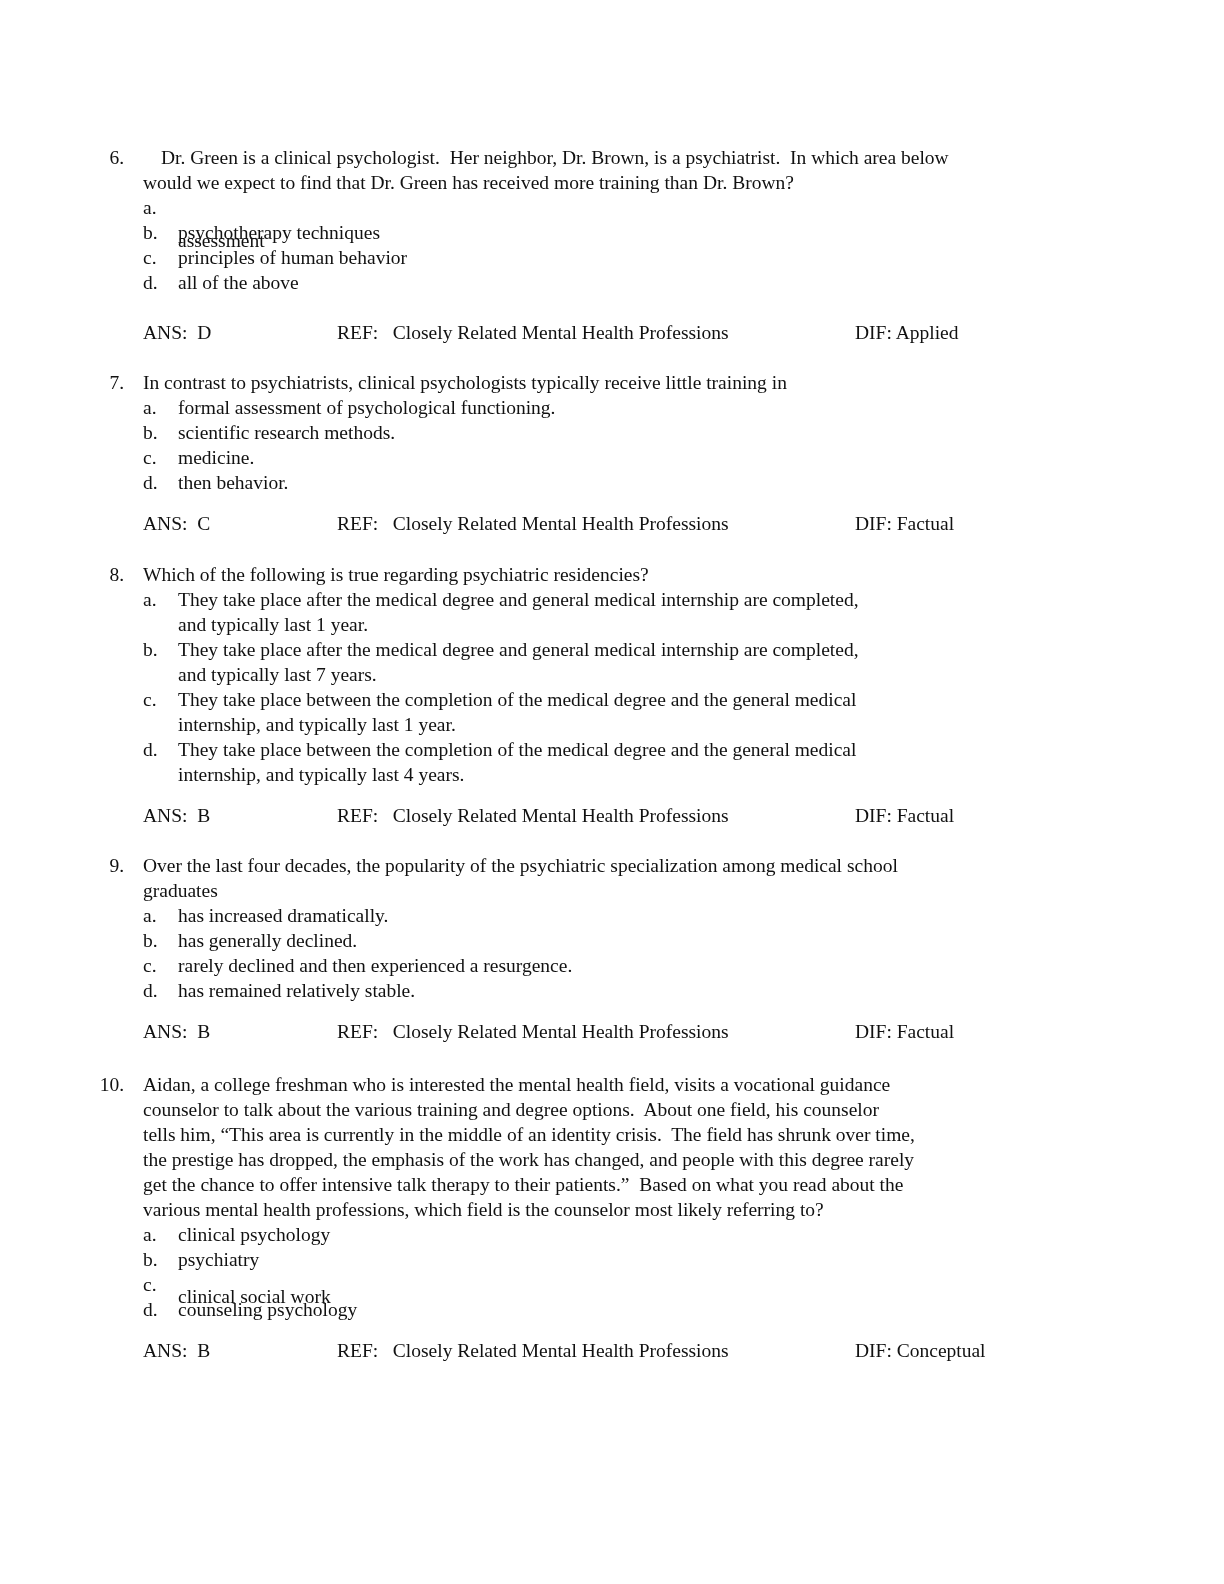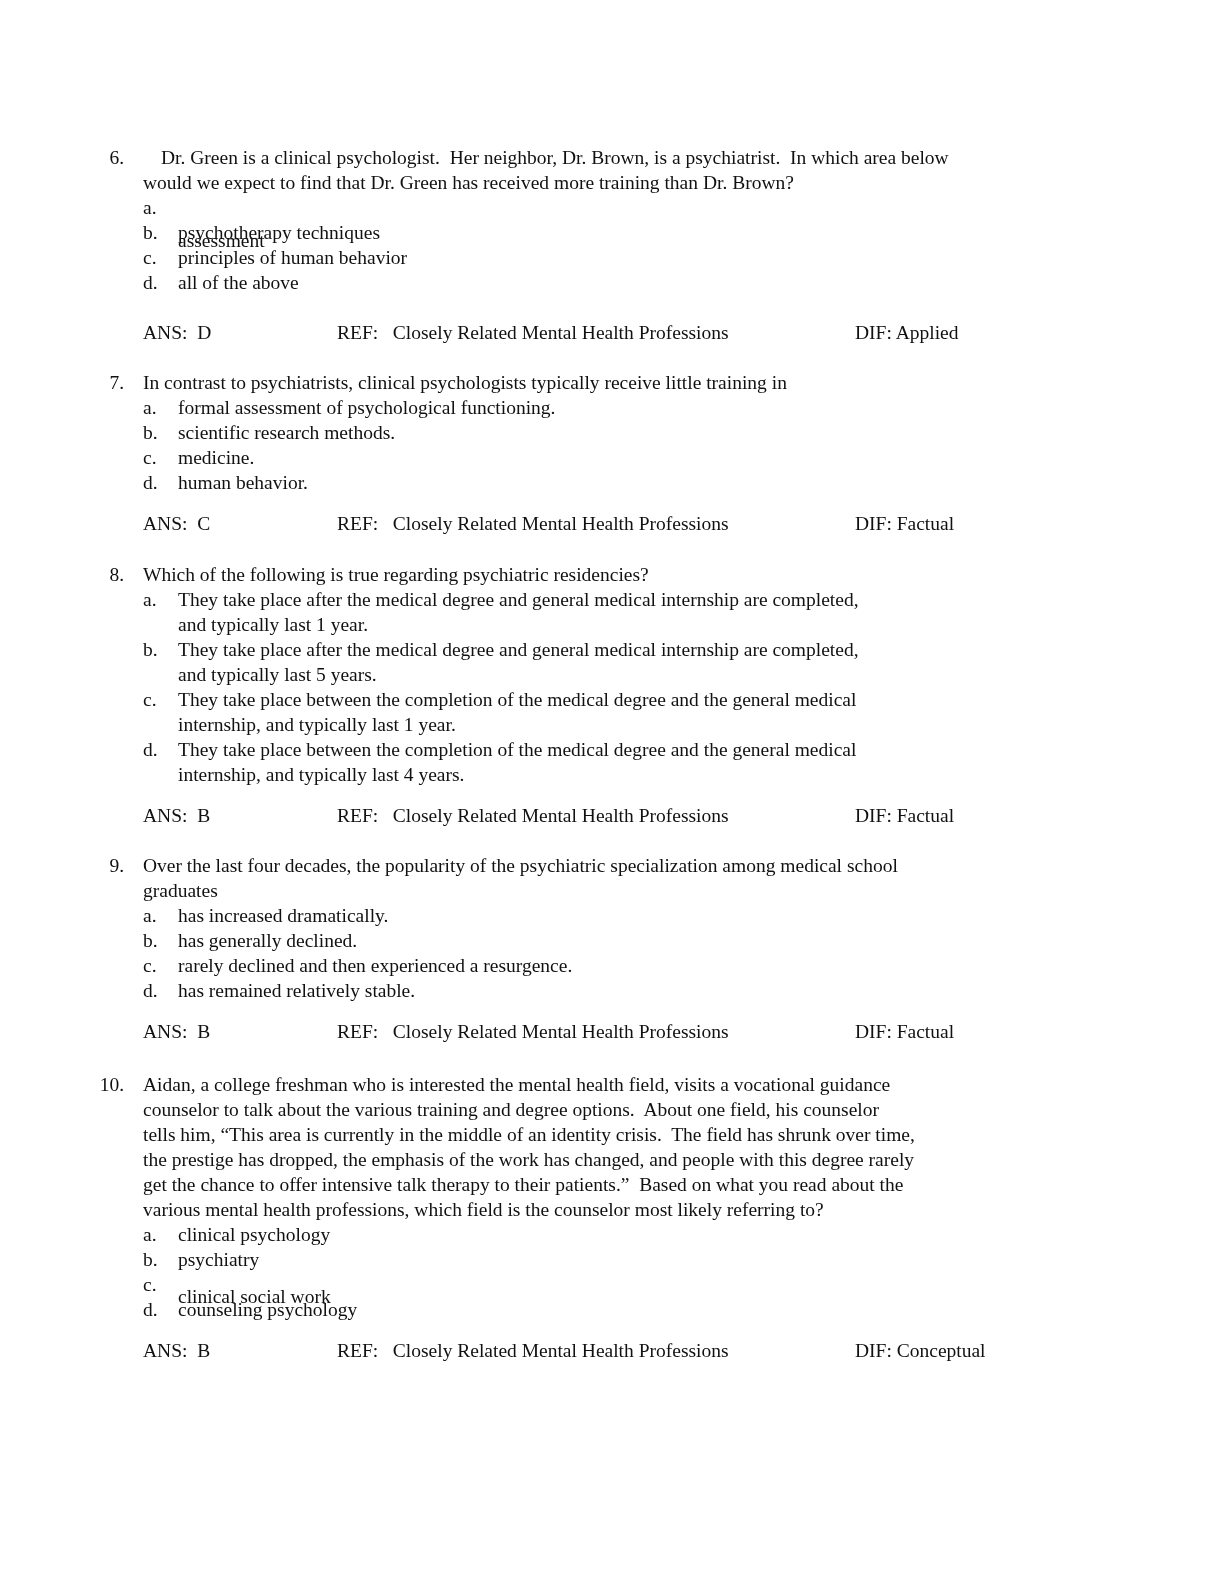--- a/index.html
+++ b/index.html
@@ -34,35 +34,35 @@
   <div>
     <span class="line qnum" style="left:94px;top:370px;">7.</span>
     <span class="line" style="left:143px;top:370px;">In contrast to psychiatrists, clinical psychologists typically receive little training in</span>
     <span class="line" style="left:143px;top:395px;">a.</span>
     <span class="line" style="left:178px;top:395px;">formal assessment of psychological functioning.</span>
     <span class="line" style="left:143px;top:420px;">b.</span>
     <span class="line" style="left:178px;top:420px;">scientific research methods.</span>
     <span class="line" style="left:143px;top:445px;">c.</span>
     <span class="line" style="left:178px;top:445px;">medicine.</span>
     <span class="line" style="left:143px;top:470px;">d.</span>
-    <span class="line" style="left:178px;top:470px;">human behavior.</span>
+    <span class="line" style="left:178px;top:470px;">then behavior.</span>
     <span class="line" style="left:143px;top:511px;">ANS:  C</span>
     <span class="line" style="left:337px;top:511px;">REF:   Closely Related Mental Health Professions</span>
     <span class="line" style="left:855px;top:511px;">DIF: Factual</span>
   </div>
 
   <div>
     <span class="line qnum" style="left:94px;top:562px;">8.</span>
     <span class="line" style="left:143px;top:562px;">Which of the following is true regarding psychiatric residencies?</span>
     <span class="line" style="left:143px;top:587px;">a.</span>
     <span class="line" style="left:178px;top:587px;">They take place after the medical degree and general medical internship are completed,</span>
     <span class="line" style="left:178px;top:612px;">and typically last 1 year.</span>
     <span class="line" style="left:143px;top:637px;">b.</span>
     <span class="line" style="left:178px;top:637px;">They take place after the medical degree and general medical internship are completed,</span>
-    <span class="line" style="left:178px;top:662px;">and typically last 5 years.</span>
+    <span class="line" style="left:178px;top:662px;">and typically last 7 years.</span>
     <span class="line" style="left:143px;top:687px;">c.</span>
     <span class="line" style="left:178px;top:687px;">They take place between the completion of the medical degree and the general medical</span>
     <span class="line" style="left:178px;top:712px;">internship, and typically last 1 year.</span>
     <span class="line" style="left:143px;top:737px;">d.</span>
     <span class="line" style="left:178px;top:737px;">They take place between the completion of the medical degree and the general medical</span>
     <span class="line" style="left:178px;top:762px;">internship, and typically last 4 years.</span>
     <span class="line" style="left:143px;top:803px;">ANS:  B</span>
     <span class="line" style="left:337px;top:803px;">REF:   Closely Related Mental Health Professions</span>
     <span class="line" style="left:855px;top:803px;">DIF: Factual</span>
   </div>

